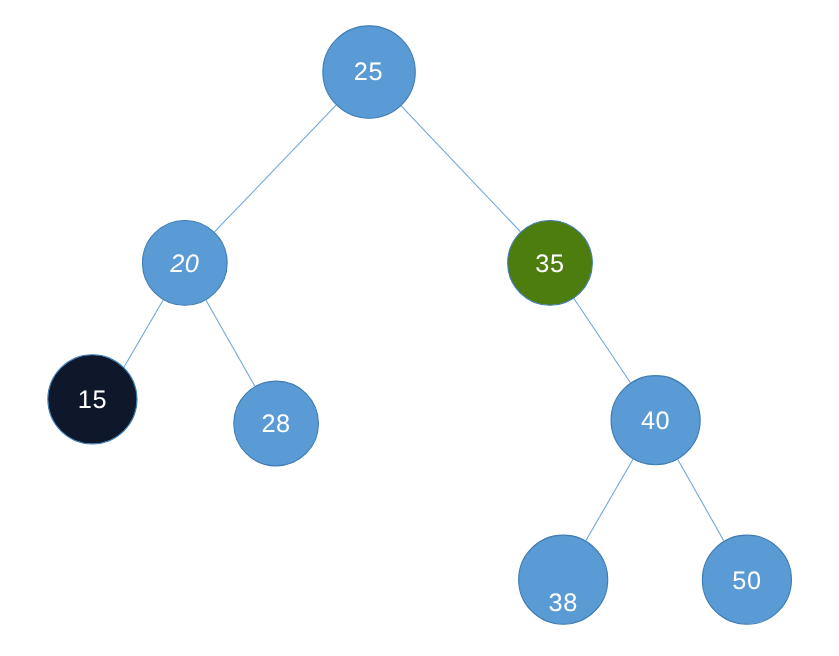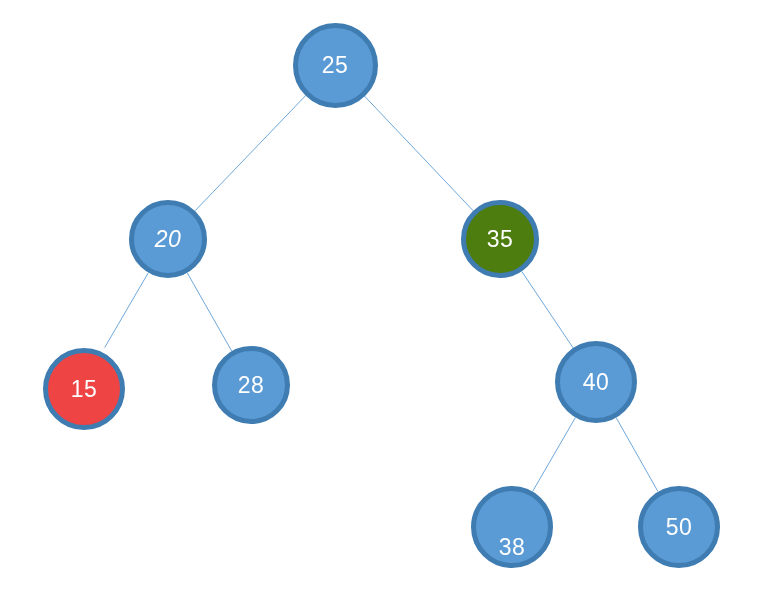--- a/index.html
+++ b/index.html
@@ -23,21 +23,21 @@
     left: 0;
     top: 0;
     width: 763px;
     height: 596px;
   }
   .tree-node {
     position: absolute;
     box-sizing: border-box;
     border-radius: 50%;
     background: #5b9bd5;
-    border: 5px solid #0f766e;
+    border: 1px solid #0f766e;
     display: flex;
     align-items: center;
     justify-content: center;
     z-index: 2;
   }
   .node-label {
     color: #ffffff;
     font-family: "Liberation Sans", sans-serif;
     font-weight: 400;
     font-size: 23px;
@@ -62,21 +62,21 @@
   <div id="node-layer">
       <div class="tree-node" style="left: 292.5px; top: 22.5px; width: 85px; height: 85px; background: rgb(91, 155, 213); border-color: rgb(62, 124, 177);">
         <span class="node-label" style="color: rgb(255, 255, 255);">25</span>
       </div>
       <div class="tree-node" style="left: 129px; top: 200px; width: 78px; height: 78px; background: rgb(91, 155, 213); border-color: rgb(62, 124, 177);">
         <span class="node-label" style="color: rgb(255, 255, 255); font-style: italic;">20</span>
       </div>
       <div class="tree-node" style="left: 461px; top: 200px; width: 78px; height: 78px; background: #4d7c0f; border-color: rgb(62, 124, 177);">
         <span class="node-label" style="color: rgb(255, 255, 255);">35</span>
       </div>
-      <div class="tree-node" style="left: 43px; top: 348px; width: 82px; height: 82px; background: #ef4444; border-color: rgb(62, 124, 177);">
+      <div class="tree-node" style="left: 43px; top: 322px; width: 82px; height: 82px; background: #0f172a; border-color: rgb(62, 124, 177);">
         <span class="node-label" style="color: rgb(255, 255, 255);">15</span>
       </div>
       <div class="tree-node" style="left: 212px; top: 346px; width: 78px; height: 78px; background: rgb(91, 155, 213); border-color: rgb(62, 124, 177);">
         <span class="node-label" style="color: rgb(255, 255, 255);">28</span>
       </div>
       <div class="tree-node" style="left: 555px; top: 341px; width: 82px; height: 82px; background: rgb(91, 155, 213); border-color: rgb(62, 124, 177);">
         <span class="node-label" style="color: rgb(255, 255, 255);">40</span>
       </div>
       <div class="tree-node" style="left: 471px; top: 486px; width: 82px; height: 82px; background: rgb(91, 155, 213); border-color: rgb(62, 124, 177);">
         <span class="node-label" style="color: rgb(255, 255, 255); margin-top: 40px;">38</span>

